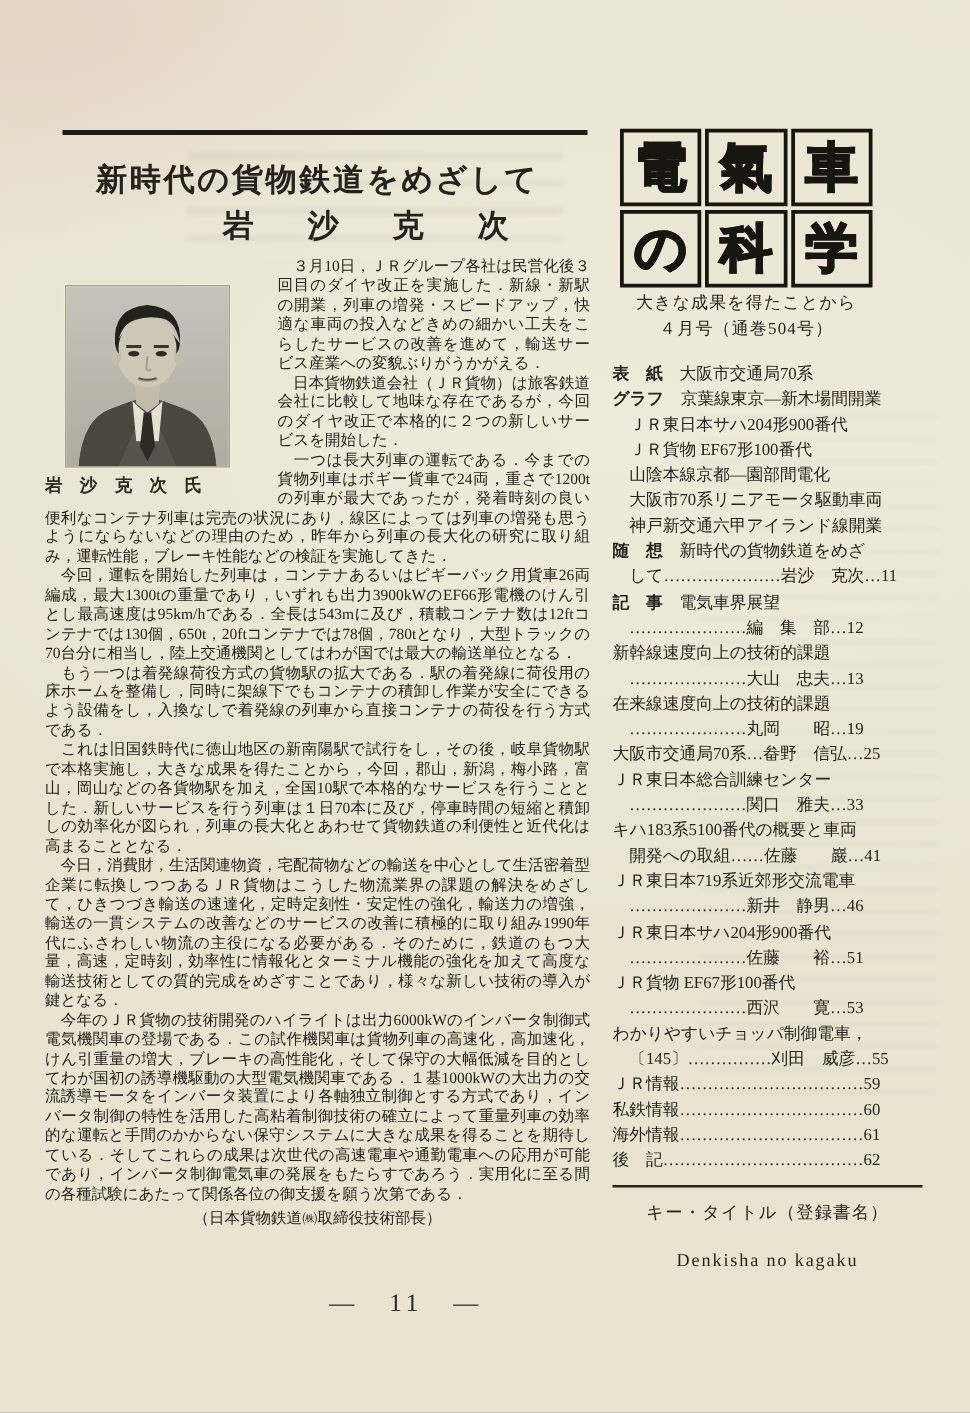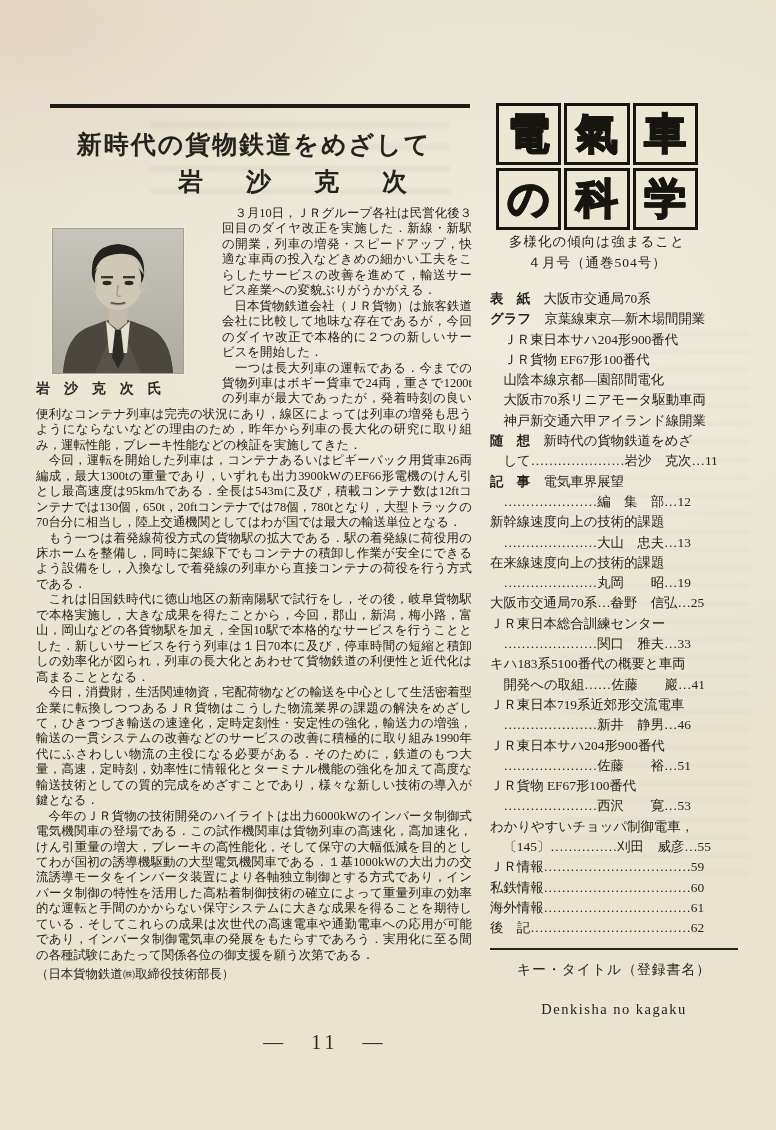--- a/index.html
+++ b/index.html
@@ -27,21 +27,21 @@
     letter-spacing:2px;line-height:38px;}
   .article-author{margin:2px 0 0;text-align:center;padding-left:86px;font-size:25px;
     font-weight:600;letter-spacing:9px;line-height:32px;}
   .article-body{margin-top:8px;font-size:12.4px;line-height:15.45px;text-align:justify;}
   .article-body p{margin:0;text-align:justify;}
   .photo-float{float:left;width:186px;padding-top:22px;}
   .photo-frame{display:block;margin-left:16px;width:130px;height:144px;
     border:1px solid #a49f90;box-shadow:0 0 0 1px rgba(255,255,255,.25);}
   .photo-caption{margin-top:7px;text-align:left;font-size:14px;font-weight:700;
     letter-spacing:5px;font-family:"Liberation Sans","DejaVu Sans",sans-serif;color:#2a2823;}
-  .article-signature{text-align:left;font-size:12.4px;line-height:18px;margin-top:2px;}
+  .article-signature{text-align:center;font-size:12.4px;line-height:18px;margin-top:2px;}
 
   
   .right-col{position:absolute;left:490px;top:103px;width:254px;}
   .logo{margin-left:6px;width:202px;height:116px;display:grid;
     grid-template-columns:repeat(3,1fr);grid-template-rows:repeat(2,1fr);gap:3px;}
   .logo-cell{border:3px solid #17150f;background:#ece6d4;display:flex;align-items:center;
     justify-content:center;font-size:42px;font-weight:900;color:#17150f;
     -webkit-text-stroke:1.6px #17150f;
     text-shadow:0.7px 0 #17150f,-0.7px 0 #17150f,0 0.7px #17150f,0 -0.7px #17150f;}
   .issn-block{width:214px;text-align:center;margin-top:12px;}
@@ -133,21 +133,21 @@
     <div class="logo">
       <div class="logo-cell">電</div>
       <div class="logo-cell">氣</div>
       <div class="logo-cell">車</div>
       <div class="logo-cell">の</div>
       <div class="logo-cell">科</div>
       <div class="logo-cell">学</div>
     </div>
 
     <div class="issn-block">
-      <div class="issn-label">多様化の傾向は強まること</div>
+      <div class="issn-label">大きな成果を得たことから</div>
       <div class="issue-number">４月号（通巻504号）</div>
     </div>
 
     <div class="toc"><div class="toc-line"><b>表　紙</b>　大阪市交通局70系</div><div class="toc-line"><b>グラフ</b>　京葉線東京―新木場間開業</div><div class="toc-line">　ＪＲ東日本サハ204形900番代</div><div class="toc-line">　ＪＲ貨物 EF67形100番代</div><div class="toc-line">　山陰本線京都―園部間電化</div><div class="toc-line">　大阪市70系リニアモータ駆動車両</div><div class="toc-line">　神戸新交通六甲アイランド線開業</div><div class="toc-line"><b>随　想</b>　新時代の貨物鉄道をめざ</div><div class="toc-line">　して…………………岩沙　克次…11</div><div class="toc-line"><b>記　事</b>　電気車界展望</div><div class="toc-line">　…………………編　集　部…12</div><div class="toc-line">新幹線速度向上の技術的課題</div><div class="toc-line">　…………………大山　忠夫…13</div><div class="toc-line">在来線速度向上の技術的課題</div><div class="toc-line">　…………………丸岡　　昭…19</div><div class="toc-line">大阪市交通局70系…畚野　信弘…25</div><div class="toc-line">ＪＲ東日本総合訓練センター</div><div class="toc-line">　…………………関口　雅夫…33</div><div class="toc-line">キハ183系5100番代の概要と車両</div><div class="toc-line">　開発への取組……佐藤　　巖…41</div><div class="toc-line">ＪＲ東日本719系近郊形交流電車</div><div class="toc-line">　…………………新井　静男…46</div><div class="toc-line">ＪＲ東日本サハ204形900番代</div><div class="toc-line">　…………………佐藤　　裕…51</div><div class="toc-line">ＪＲ貨物 EF67形100番代</div><div class="toc-line">　…………………西沢　　寛…53</div><div class="toc-line">わかりやすいチョッパ制御電車，</div><div class="toc-line">　〔145〕……………刈田　威彦…55</div><div class="toc-line">ＪＲ情報……………………………59</div><div class="toc-line">私鉄情報……………………………60</div><div class="toc-line">海外情報……………………………61</div><div class="toc-line">後　記………………………………62</div></div>
 
     <div class="key-rule"></div>
     <div class="key-title-label">キー・タイトル（登録書名）</div>
     <div class="key-title-romaji">Denkisha no kagaku</div>
   </div>
 

